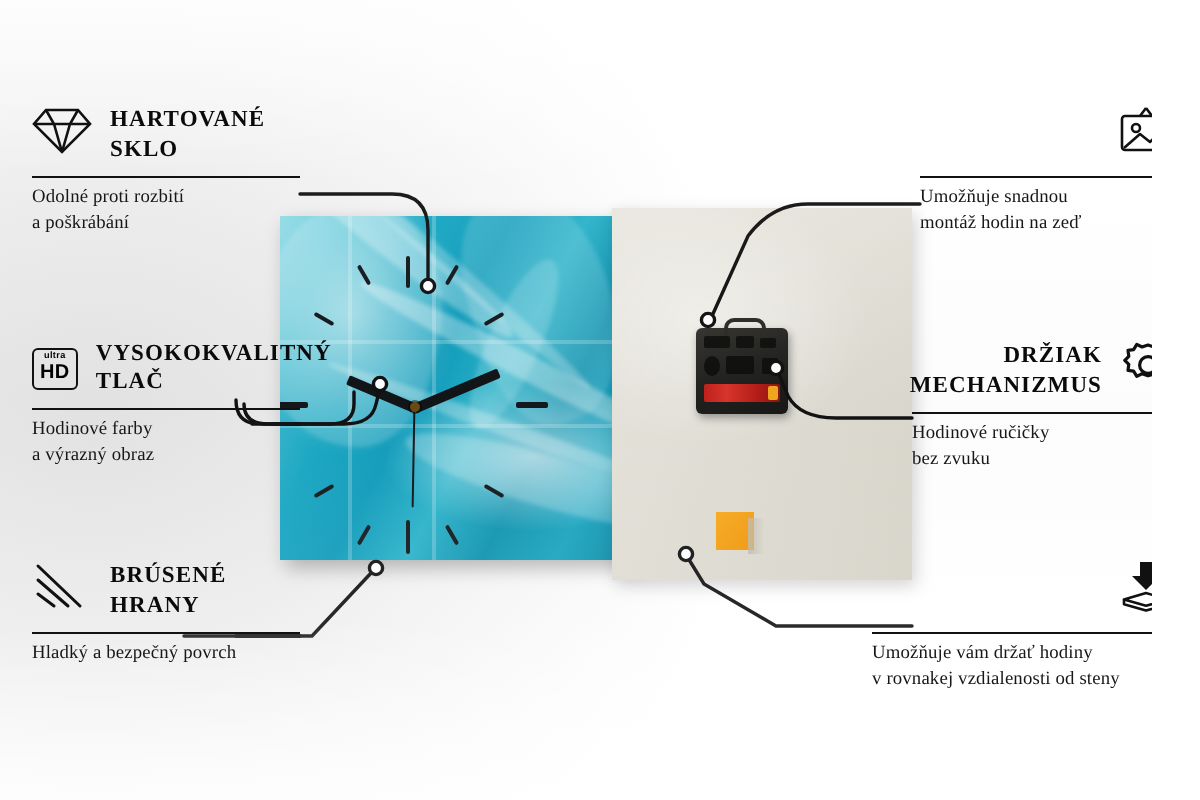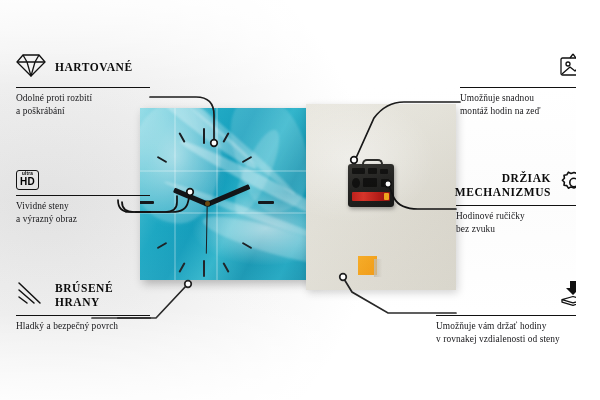--- a/index.html
+++ b/index.html
@@ -194,39 +194,44 @@
   <div class="callout" style="left:16px;top:52px;width:134px;">
     <div class="co-head">
       <span class="ico">
         <svg width="30" height="26" viewBox="0 0 30 26" fill="none" stroke="#111" stroke-width="1.3">
           <path d="M7 3 H23 L29 10 L15 24 L1 10 Z"></path>
           <path d="M1 10 H29 M7 3 L11 10 L15 24 M23 3 L19 10 L15 24 M11 10 H19"></path>
         </svg>
       </span>
       <div>
         <div class="title"><span>HARTOVANÉ</span></div>
+        <div class="title"><span>SKLO</span></div>
       </div>
     </div>
     <div class="rule"></div>
     <div class="desc">
       <div>Odolné proti rozbití</div>
       <div>a poškrábání</div>
     </div>
   </div>
 
   <div class="callout" style="left:16px;top:170px;width:134px;">
     <div class="co-head">
       <span class="ico hdbadge">
         <span class="hd-ultra">ultra</span>
         <span class="hd-main">HD</span>
       </span>
+      <div>
+        <div class="title"><span>VYSOKOKVALITNÝ</span></div>
+        <div class="title"><span>TLAČ</span></div>
+      </div>
     </div>
     <div class="rule"></div>
     <div class="desc">
-      <div>Vividné steny</div>
+      <div>Hodinové farby</div>
       <div>a výrazný obraz</div>
     </div>
   </div>
 
   <div class="callout" style="left:16px;top:280px;width:134px;">
     <div class="co-head">
       <span class="ico">
         <svg width="30" height="26" viewBox="0 0 30 26" fill="none" stroke="#111" stroke-width="1.5" stroke-linecap="round">
           <path d="M3 3 L24 23 M3 10 L18 23 M3 17 L11 23"></path>
         </svg>

